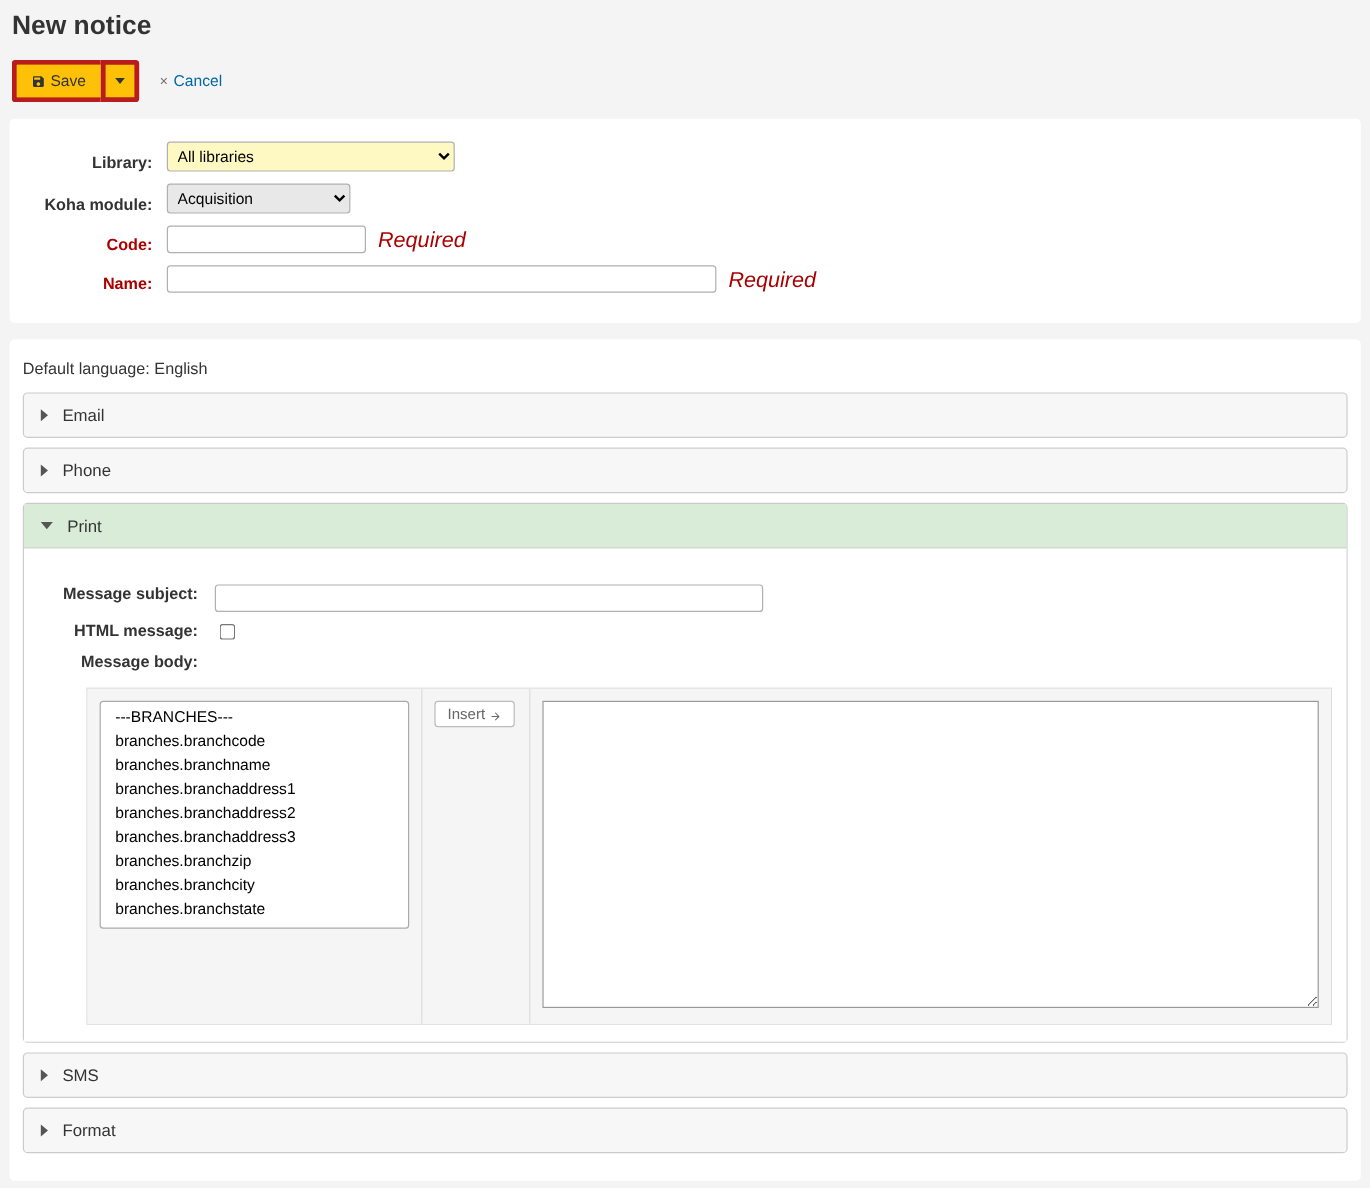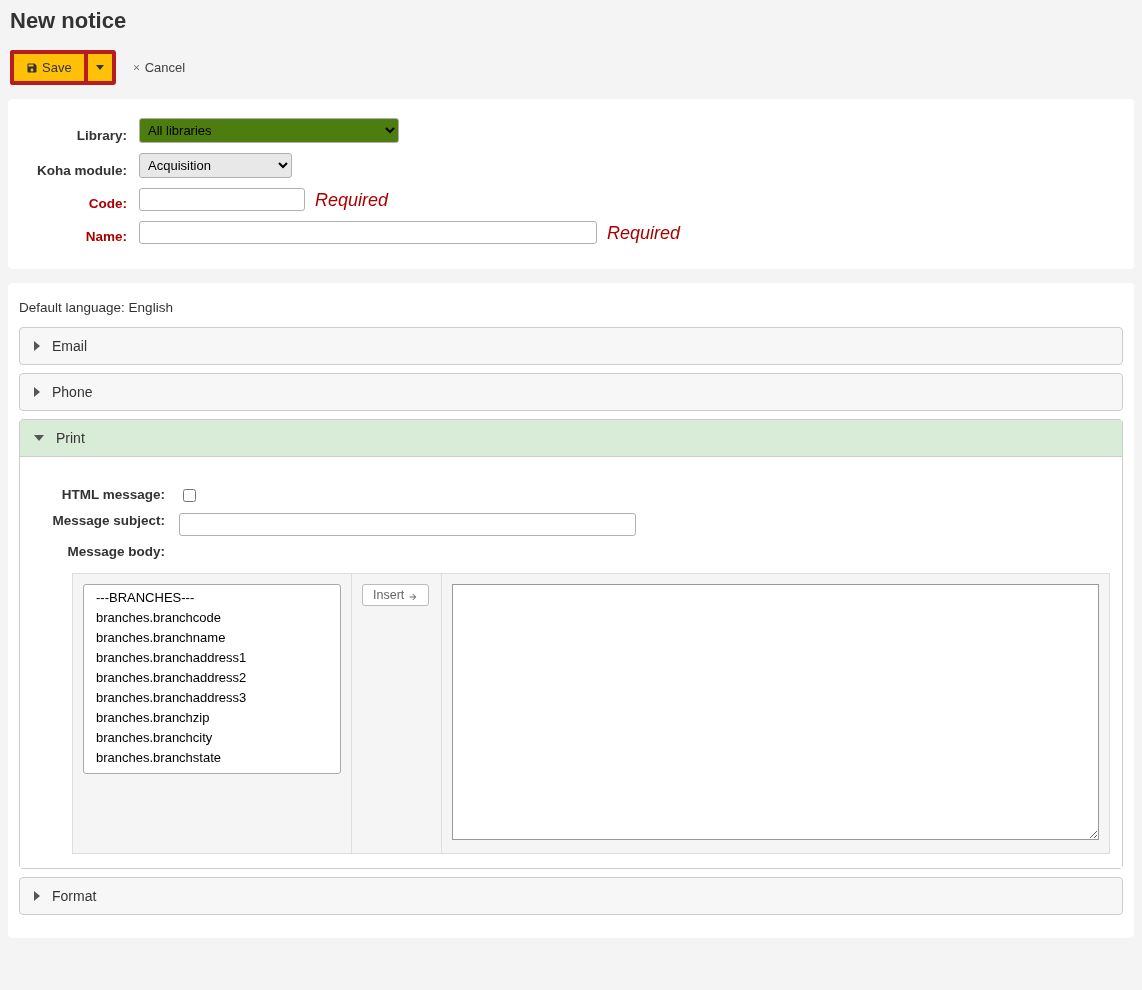--- a/index.html
+++ b/index.html
@@ -48,21 +48,21 @@
       border-right: none;
     }
     .btn-dropdown {
       padding: 6px 8px;
       border-top-left-radius: 0;
       border-bottom-left-radius: 0;
     }
     .btn-cancel {
       background: transparent;
       border: none;
-      color: #404040;
+      color: #0369a1;
       padding-left: 8px;
     }
     .caret-down {
       width: 0;
       height: 0;
       border-left: 4px solid transparent;
       border-right: 4px solid transparent;
       border-top: 5px solid #333;
     }
     .icon-save {
@@ -112,21 +112,21 @@
       font-size: 18px;
       margin-left: 10px;
     }
     select, input[type="text"] {
       font-size: 13px;
       padding: 3px 4px;
       border: 1px solid #b0b0b0;
       background: #e8e8e8;
       border-radius: 3px;
     }
-    select.sel-library { width: 260px; background-color: #4d7c0f; }
+    select.sel-library { width: 240px; background-color: #fef9c3; }
     select.sel-module  { width: 153px; background-color: #e8e8e8; }
     input.input-code   { width: 166px; }
     input.input-name   { width: 458px; }
     input.input-subject{ width: 457px; }
     input[type="text"] {
       background: #fff;
     }
     .lang-line {
       padding: 4px 0 12px 0;
       font-size: 13.5px;
@@ -316,26 +316,26 @@
   </div>
 
   <div class="panel expanded">
     <div class="panel-header">
       <span class="tri tri-down"></span>
       <span>Print</span>
     </div>
     <div class="panel-body">
       <ul class="inner-list">
         <li class="inner-row">
+          <label class="inner-label">Message subject:</label>
+          <input type="text" class="input-subject" value="" style="">
+        </li>
+        <li class="inner-row">
           <label class="inner-label">HTML message:</label>
           <input type="checkbox" style="">
-        </li>
-        <li class="inner-row">
-          <label class="inner-label">Message subject:</label>
-          <input type="text" class="input-subject" value="" style="">
         </li>
         <li class="inner-row">
           <label class="inner-label" style="width:147px; padding-right:14px;">Message body:</label>
         </li>
       </ul>
       <div class="body-columns" style="margin-left:40px;">
         <div class="col-left">
           <select size="9" class="field-list" id="field-select">
           <option>---BRANCHES---</option>
               <option>branches.branchcode</option>
@@ -356,20 +356,26 @@
             </svg>
           </button>
         </div>
         <div class="col-right">
           <textarea class="body-text" style=""></textarea>
         </div>
       </div>
     </div>
   </div>
 
+  <div class="panel">
+    <div class="panel-header">
+      <span class="tri tri-right"></span>
+      <span>SMS</span>
+    </div>
+  </div>
 
   <div class="panel">
     <div class="panel-header">
       <span class="tri tri-right"></span>
       <span>Format</span>
     </div>
   </div>
 </div>
 
 </body></html>

